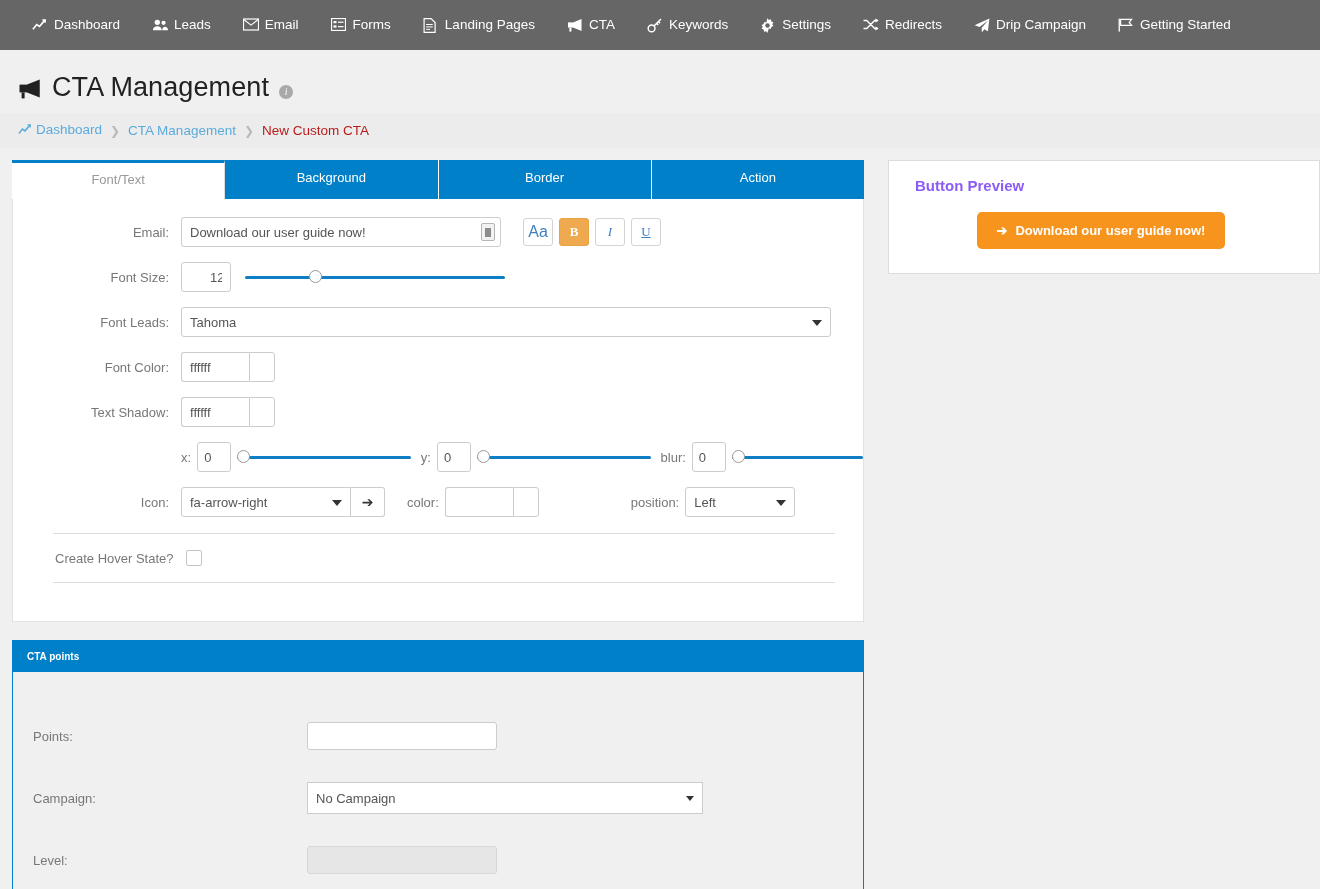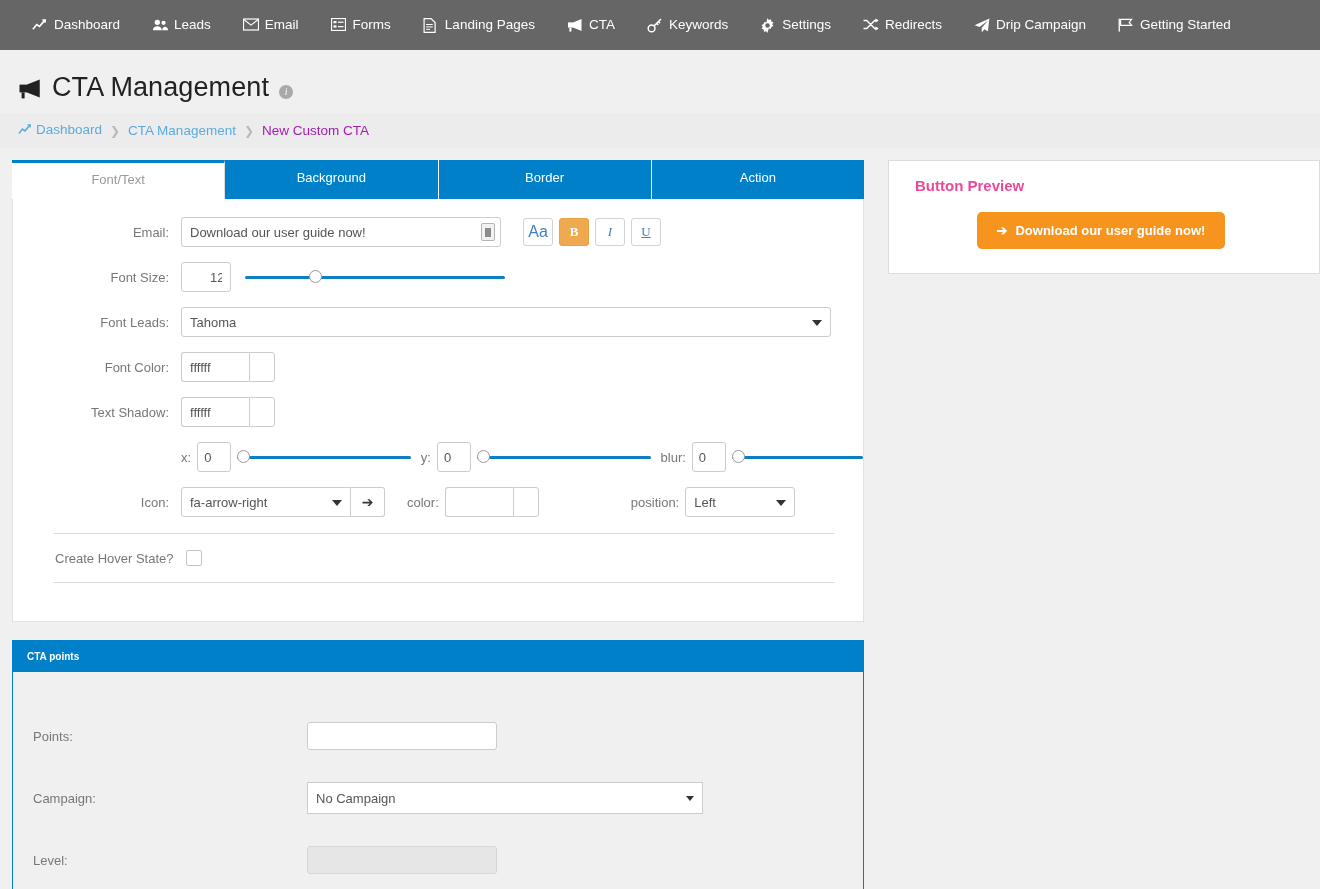--- a/index.html
+++ b/index.html
@@ -75,21 +75,21 @@
     background: #ececec;
     padding: 9px 0 9px 18px;
     display: flex;
     align-items: center;
     gap: 8px;
     font-size: 13.5px;
     color: #777;
   }
   #breadcrumb a { color: #5babdd; text-decoration: none; cursor: pointer; }
   #breadcrumb .sep { color: #b9b9b9; font-size: 12px; }
-  #breadcrumb .crumb-current { color: #a21caf; }
+  #breadcrumb .crumb-current { color: #b91c1c; }
   .bc-icon { display: inline-block; vertical-align: -2px; margin-right: 4px; }
 
   
   #content {
     display: flex;
     align-items: flex-start;
     padding: 12px 0 0 0;
   }
   #left-col { width: 852px; margin-left: 12px; }
   #right-col { margin-left: 24px; flex: 1; }
@@ -286,21 +286,21 @@
   
   #preview-panel {
     background: #ffffff;
     border: 1px solid #dcdcdc;
     padding: 16px 20px 24px 26px;
     min-height: 110px;
   }
   #preview-panel .ptitle {
     font-size: 15px;
     font-weight: bold;
-    color: #ec4899;
+    color: #8b5cf6;
     margin-bottom: 18px;
   }
   .preview-area { text-align: center; padding-right: 12px;}
   .cta-button {
     display: inline-flex;
     align-items: center;
     gap: 8px;
     background: #f7941e;
     color: #ffffff;
     font-weight: bold;

